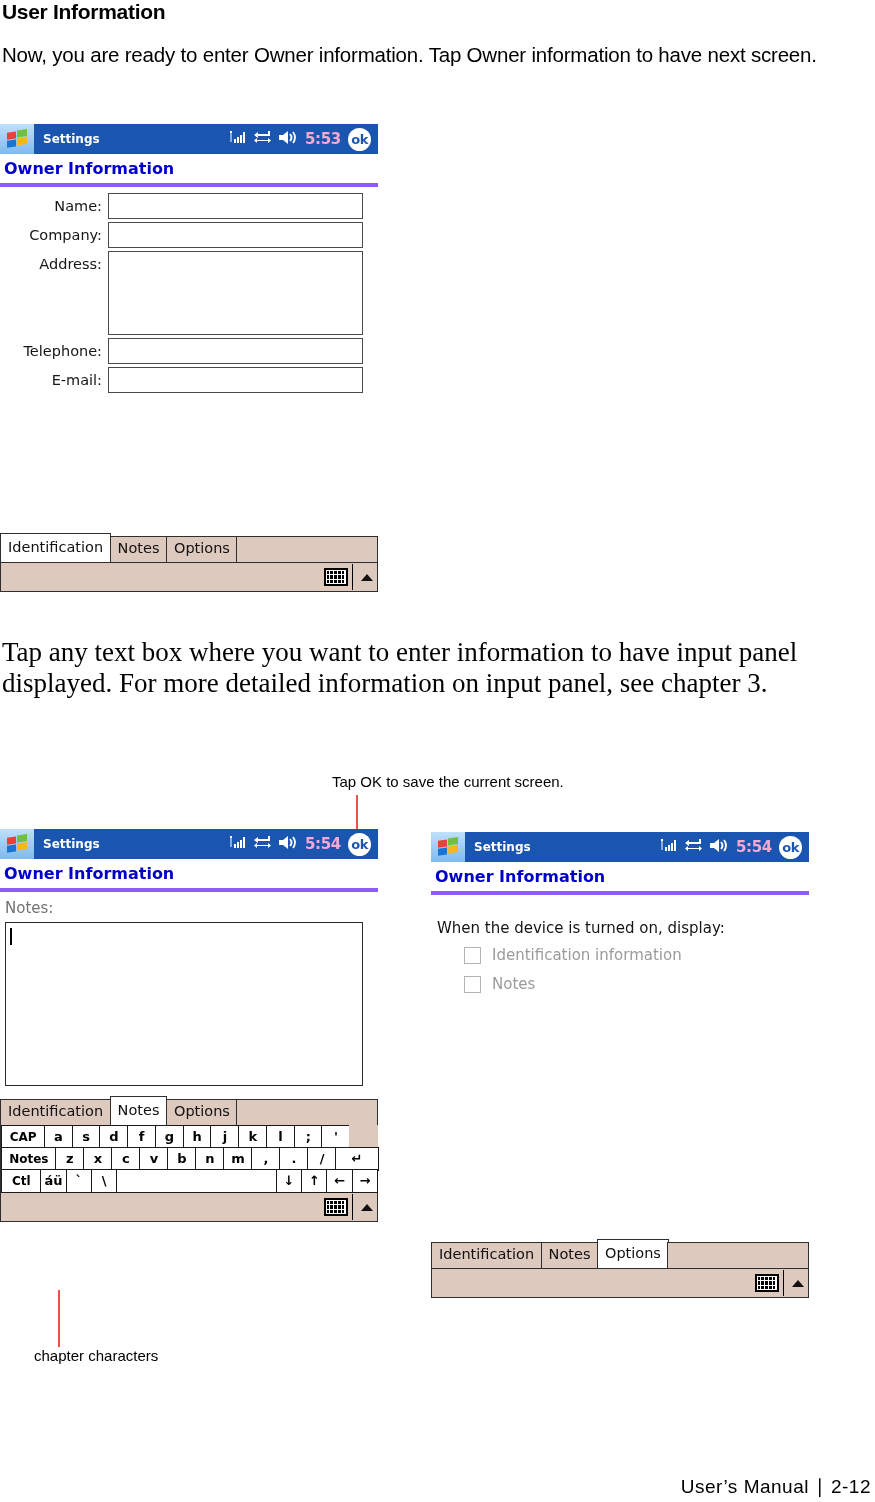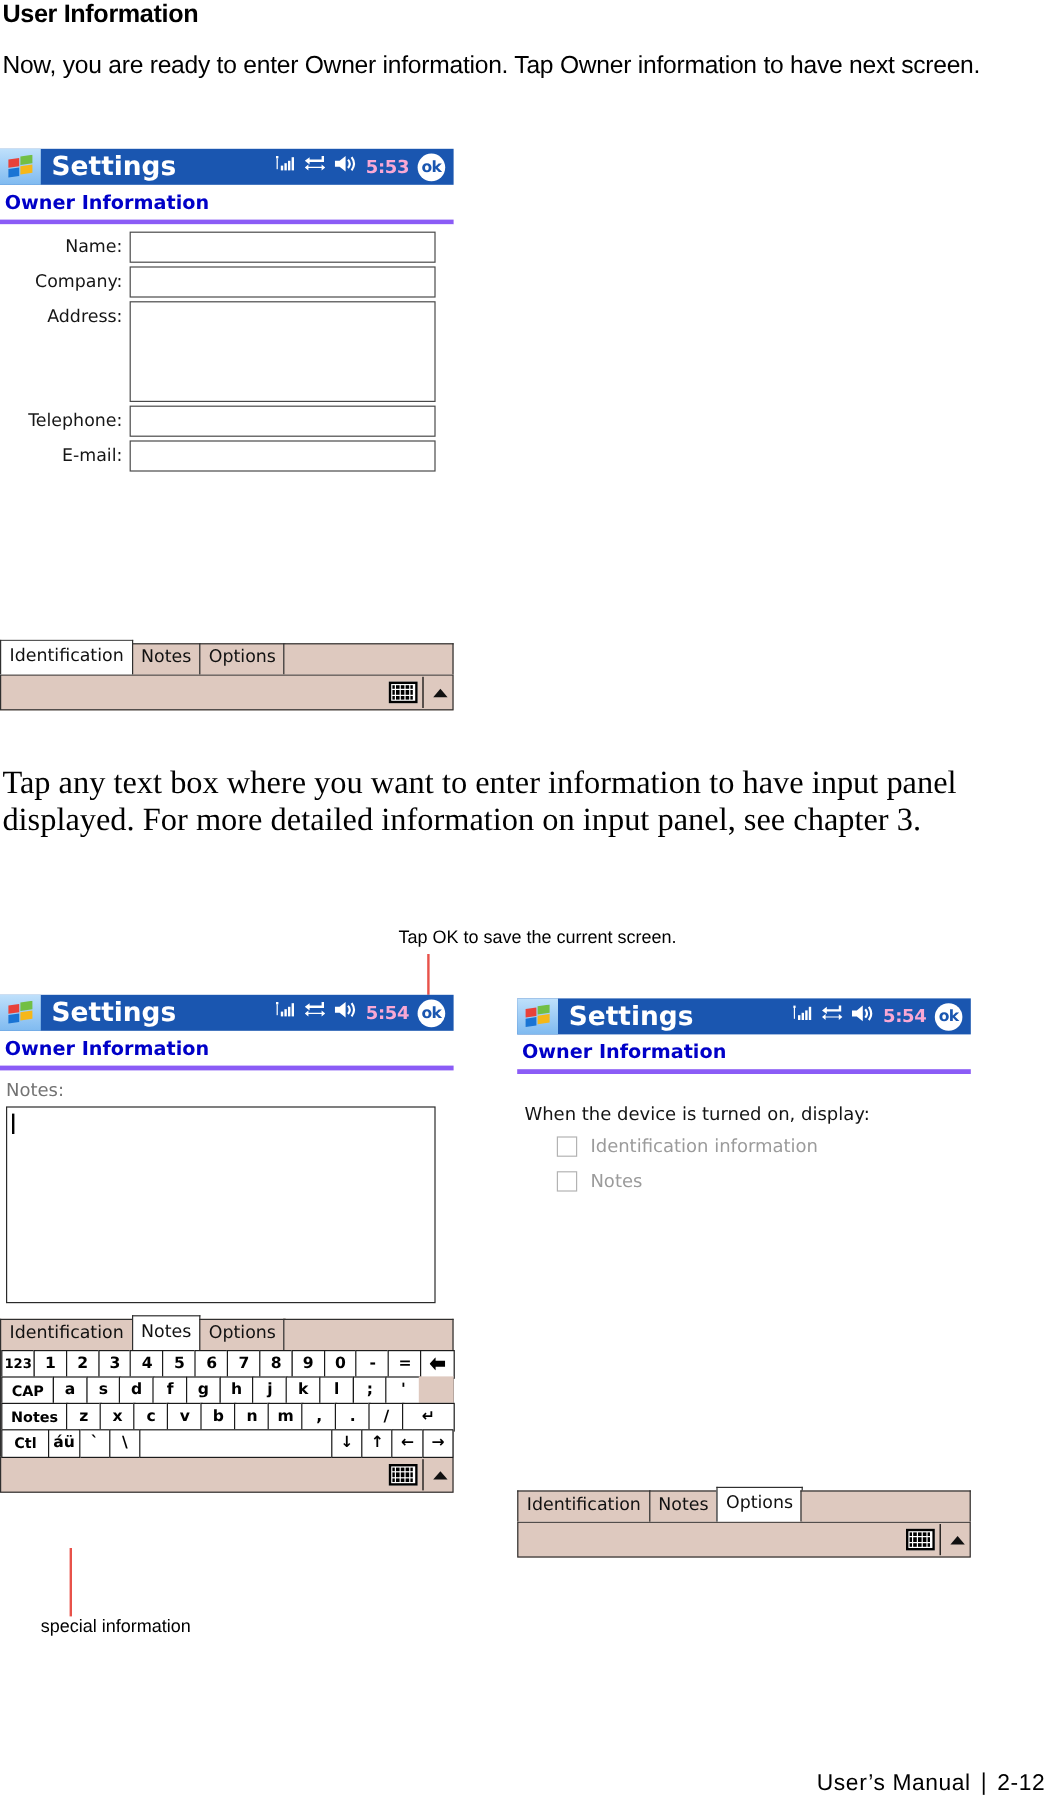--- a/index.html
+++ b/index.html
@@ -87,21 +87,21 @@
     height: 30px;
     background: linear-gradient(#bfe0fb, #7fbaf0);
     display: flex;
     align-items: center;
     justify-content: center;
     flex: none;
   }
   .win-logo svg { display:block; }
   .tb-title {
     color: #ffffff;
-    font-size: 22px;
+    font-size: 12px;
     font-weight: bold;
     margin-left: 9px;
     letter-spacing: 0px;
     font-family: "DejaVu Sans", sans-serif;
   }
   .tb-icons {
     margin-left: auto;
     display: flex;
     align-items: center;
     gap: 7px;
@@ -470,40 +470,20 @@
   </div>
 
   <div class="tabstrip" style="margin-top:10px;">
     <div class="tab">Identification</div>
     <div class="tab active">Notes</div>
     <div class="tab">Options</div>
     <div class="tab-filler"></div>
   </div>
 
   <div class="sip">
-    <div class="krow">
-      <div class="key small">123</div>
-      <div class="key">1</div>
-      <div class="key">2</div>
-      <div class="key">3</div>
-      <div class="key">4</div>
-      <div class="key">5</div>
-      <div class="key">6</div>
-      <div class="key">7</div>
-      <div class="key">8</div>
-      <div class="key">9</div>
-      <div class="key">0</div>
-      <div class="key">-</div>
-      <div class="key">=</div>
-      <div class="key">
-        <svg width="13" height="11" viewBox="0 0 13 11">
-            <path d="M5 0 L0 5.5 L5 11 L5 8 L13 8 L13 3 L5 3 Z" fill="#000"></path>
-          </svg>
-      </div>
-    </div>
     <div class="krow">
       <div class="key w-wide">CAP</div>
       <div class="key">a</div>
       <div class="key">s</div>
       <div class="key">d</div>
       <div class="key">f</div>
       <div class="key">g</div>
       <div class="key">h</div>
       <div class="key">j</div>
       <div class="key">k</div>
@@ -556,21 +536,21 @@
         <i></i>
         <i></i>
         <i></i>
     </span>
     <span class="sep-v"></span>
     <span class="up-arrow"></span>
   </div>
 </div>
 
 <div class="callout-line" style="left:58px; top:1290px; height:57px;"></div>
-<div class="callout-label" style="left:34px; top:1347px;">special information</div>
+<div class="callout-label" style="left:34px; top:1347px;">chapter characters</div>
 
 <div class="pda" style="left:431px; top:832px; width:378px;">
   <div class="titlebar">
     <span class="win-logo">
       <svg width="22" height="20" viewBox="0 0 22 20">
         <g transform="skewY(-8)">
           <rect x="1" y="4" width="9" height="7" fill="#e8413a"></rect>
           <rect x="11" y="3" width="10" height="7" fill="#72bf44"></rect>
           <rect x="1" y="12" width="9" height="7" fill="#1a74d4"></rect>
           <rect x="11" y="11" width="10" height="7" fill="#f5b719"></rect>

